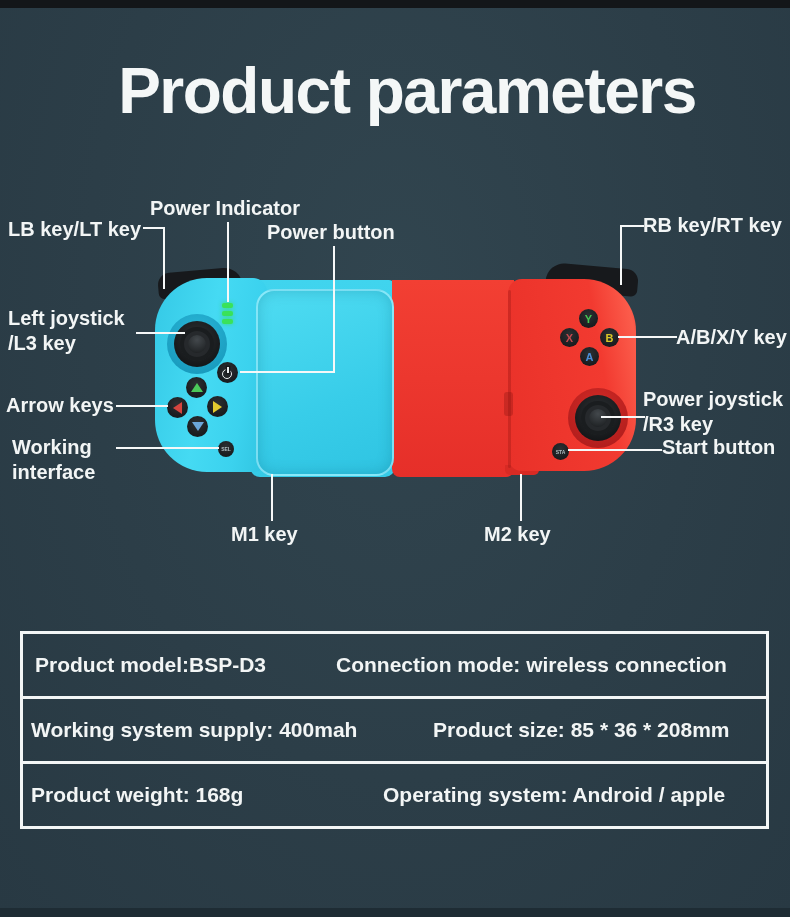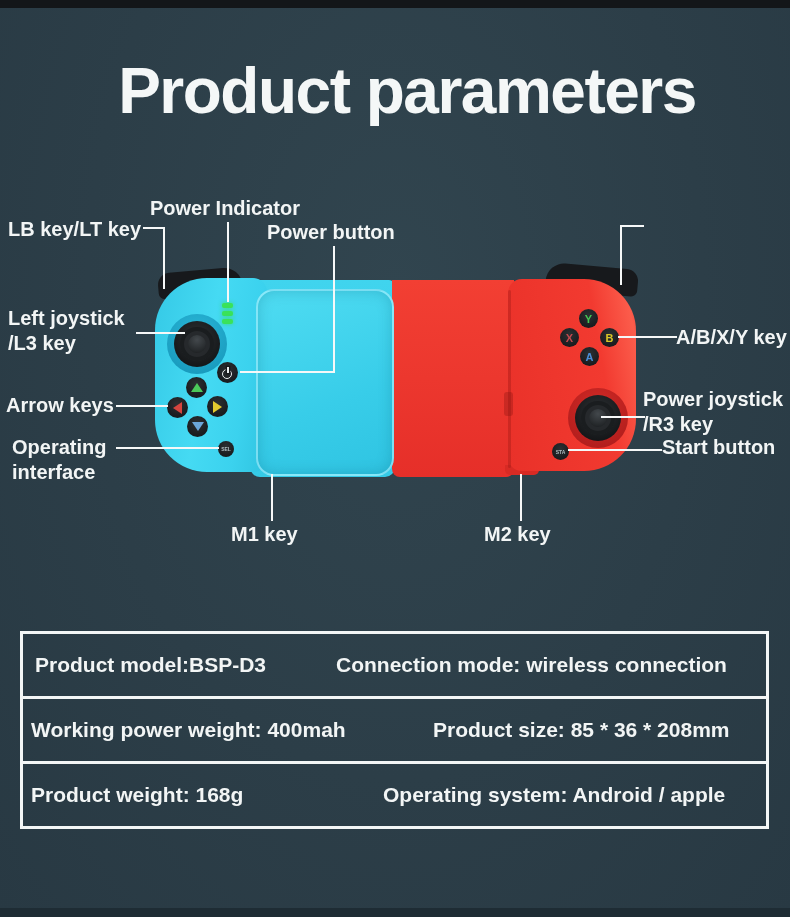--- a/index.html
+++ b/index.html
@@ -167,45 +167,46 @@
   <div class="ln" style="left:271px;top:474px;width:2px;height:47px"></div>
   <div class="ln" style="left:520px;top:474px;width:2px;height:47px"></div>
   <div class="ln-elbow" style="left:620px;top:225px;width:24px;height:60px;border-top:2px solid #f6f8f8;border-left:2px solid #f6f8f8"></div>
   <div class="ln" style="left:618px;top:336px;width:59px;height:2px"></div>
   <div class="ln" style="left:601px;top:416px;width:44px;height:2px"></div>
   <div class="ln" style="left:568px;top:449px;width:94px;height:2px"></div>
 
   <div class="lbl" style="left:8px;top:217px">LB key/LT key</div>
   <div class="lbl" style="left:150px;top:196px;width:158px">Power Indicator</div>
   <div class="lbl" style="left:267px;top:220px">Power button</div>
+  <div class="lbl" style="left:643px;top:213px">RB key/RT key</div>
   <div class="lbl lbl-center" style="left:8px;top:306px;width:126px">
     <div>Left joystick</div>
     <div>/L3 key</div>
   </div>
   <div class="lbl" style="left:676px;top:325px">A/B/X/Y key</div>
   <div class="lbl" style="left:6px;top:393px">Arrow keys</div>
   <div class="lbl lbl-center" style="left:643px;top:387px;width:142px">
     <div>Power joystick</div>
     <div>/R3 key</div>
   </div>
   <div class="lbl lbl-center" style="left:12px;top:435px;width:104px">
-    <div>Operating</div>
+    <div>Working</div>
     <div>interface</div>
   </div>
   <div class="lbl" style="left:662px;top:435px">Start button</div>
   <div class="lbl" style="left:231px;top:522px">M1 key</div>
   <div class="lbl" style="left:484px;top:522px">M2 key</div>
 
   <div class="spec">
     <div class="spec-row">
       <span class="cell" style="left:12px">Product model:BSP-D3</span>
       <span class="cell" style="left:313px">Connection mode: wireless connection</span>
     </div>
     <div class="spec-row">
-      <span class="cell" style="left:8px">Working power weight: 400mah</span>
+      <span class="cell" style="left:8px">Working system supply: 400mah</span>
       <span class="cell" style="left:410px">Product size: 85 * 36 * 208mm</span>
     </div>
     <div class="spec-row">
       <span class="cell" style="left:8px">Product weight: 168g</span>
       <span class="cell" style="left:360px">Operating system: Android / apple</span>
     </div>
   </div>
 </div>
 
 </body></html>

